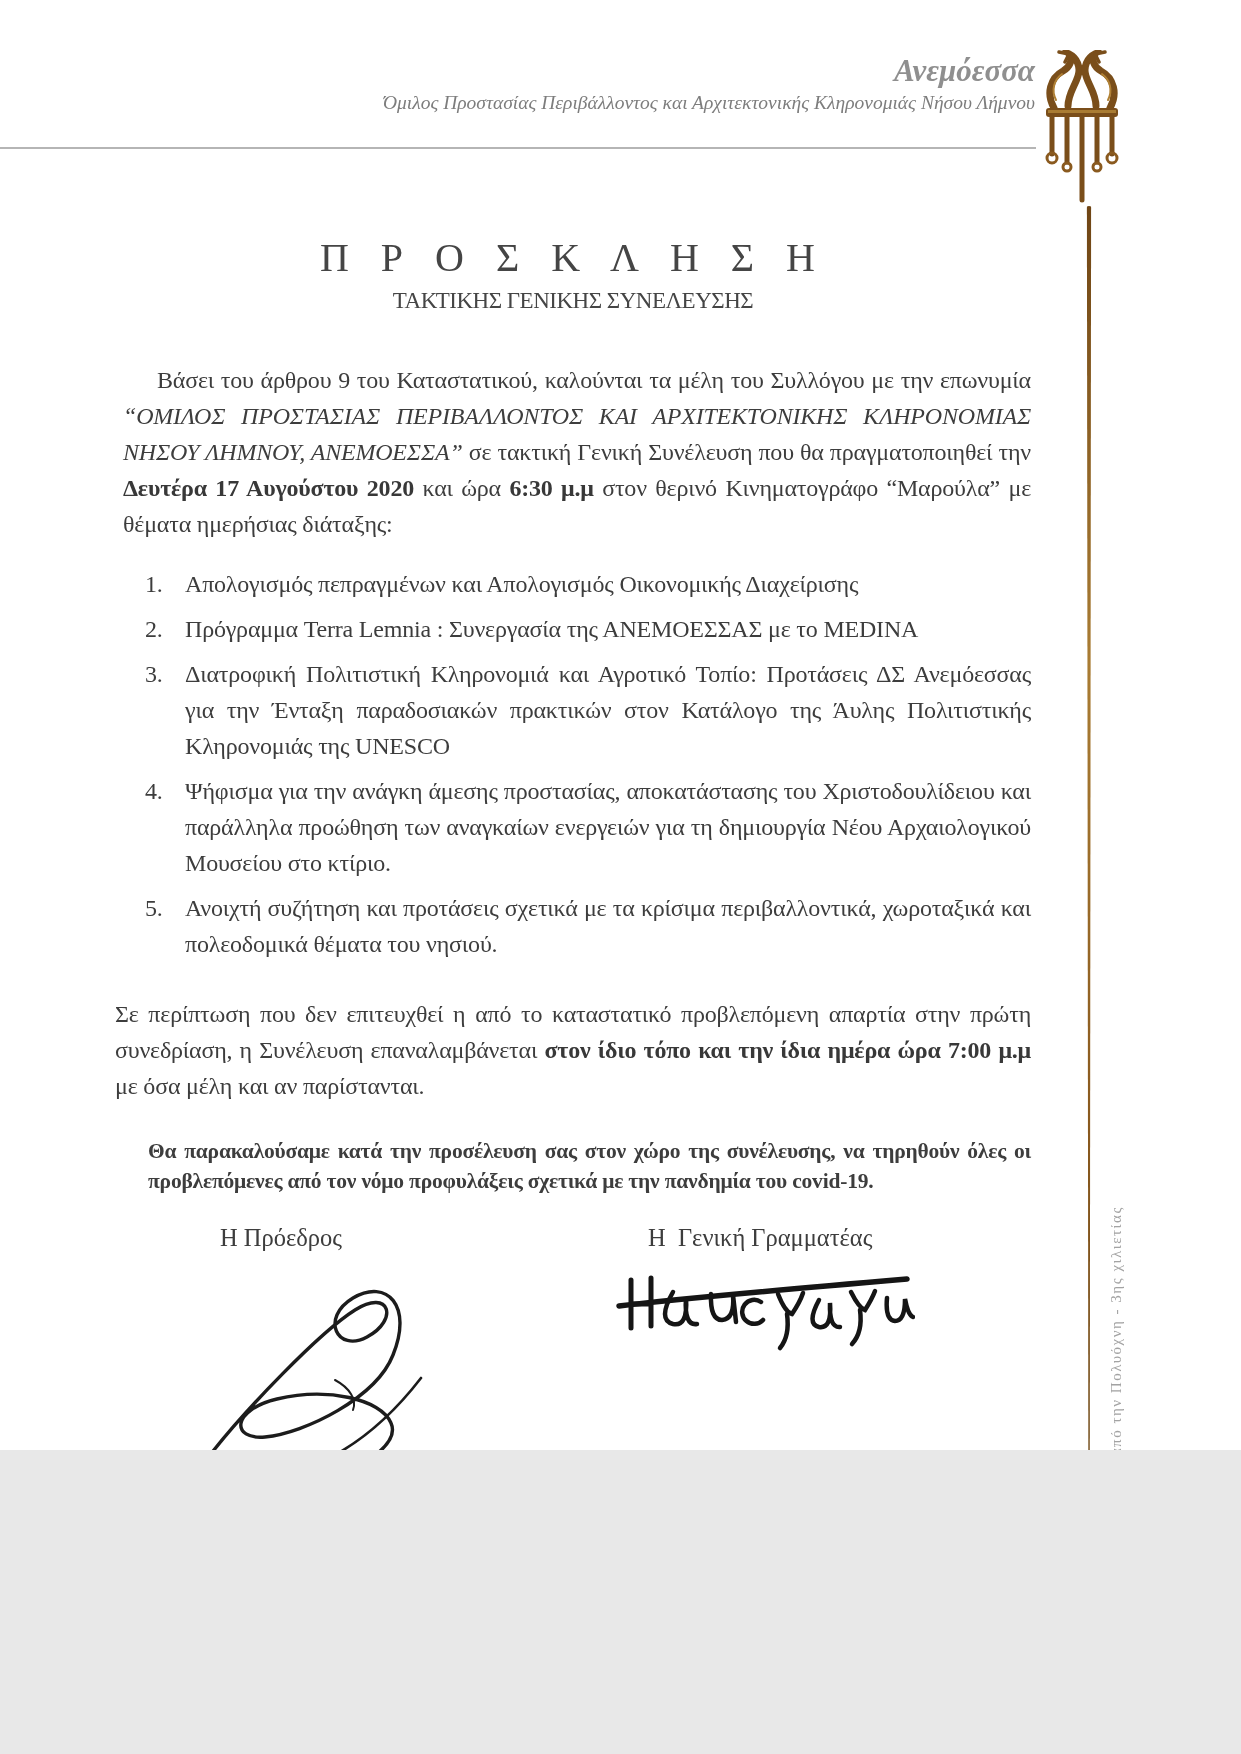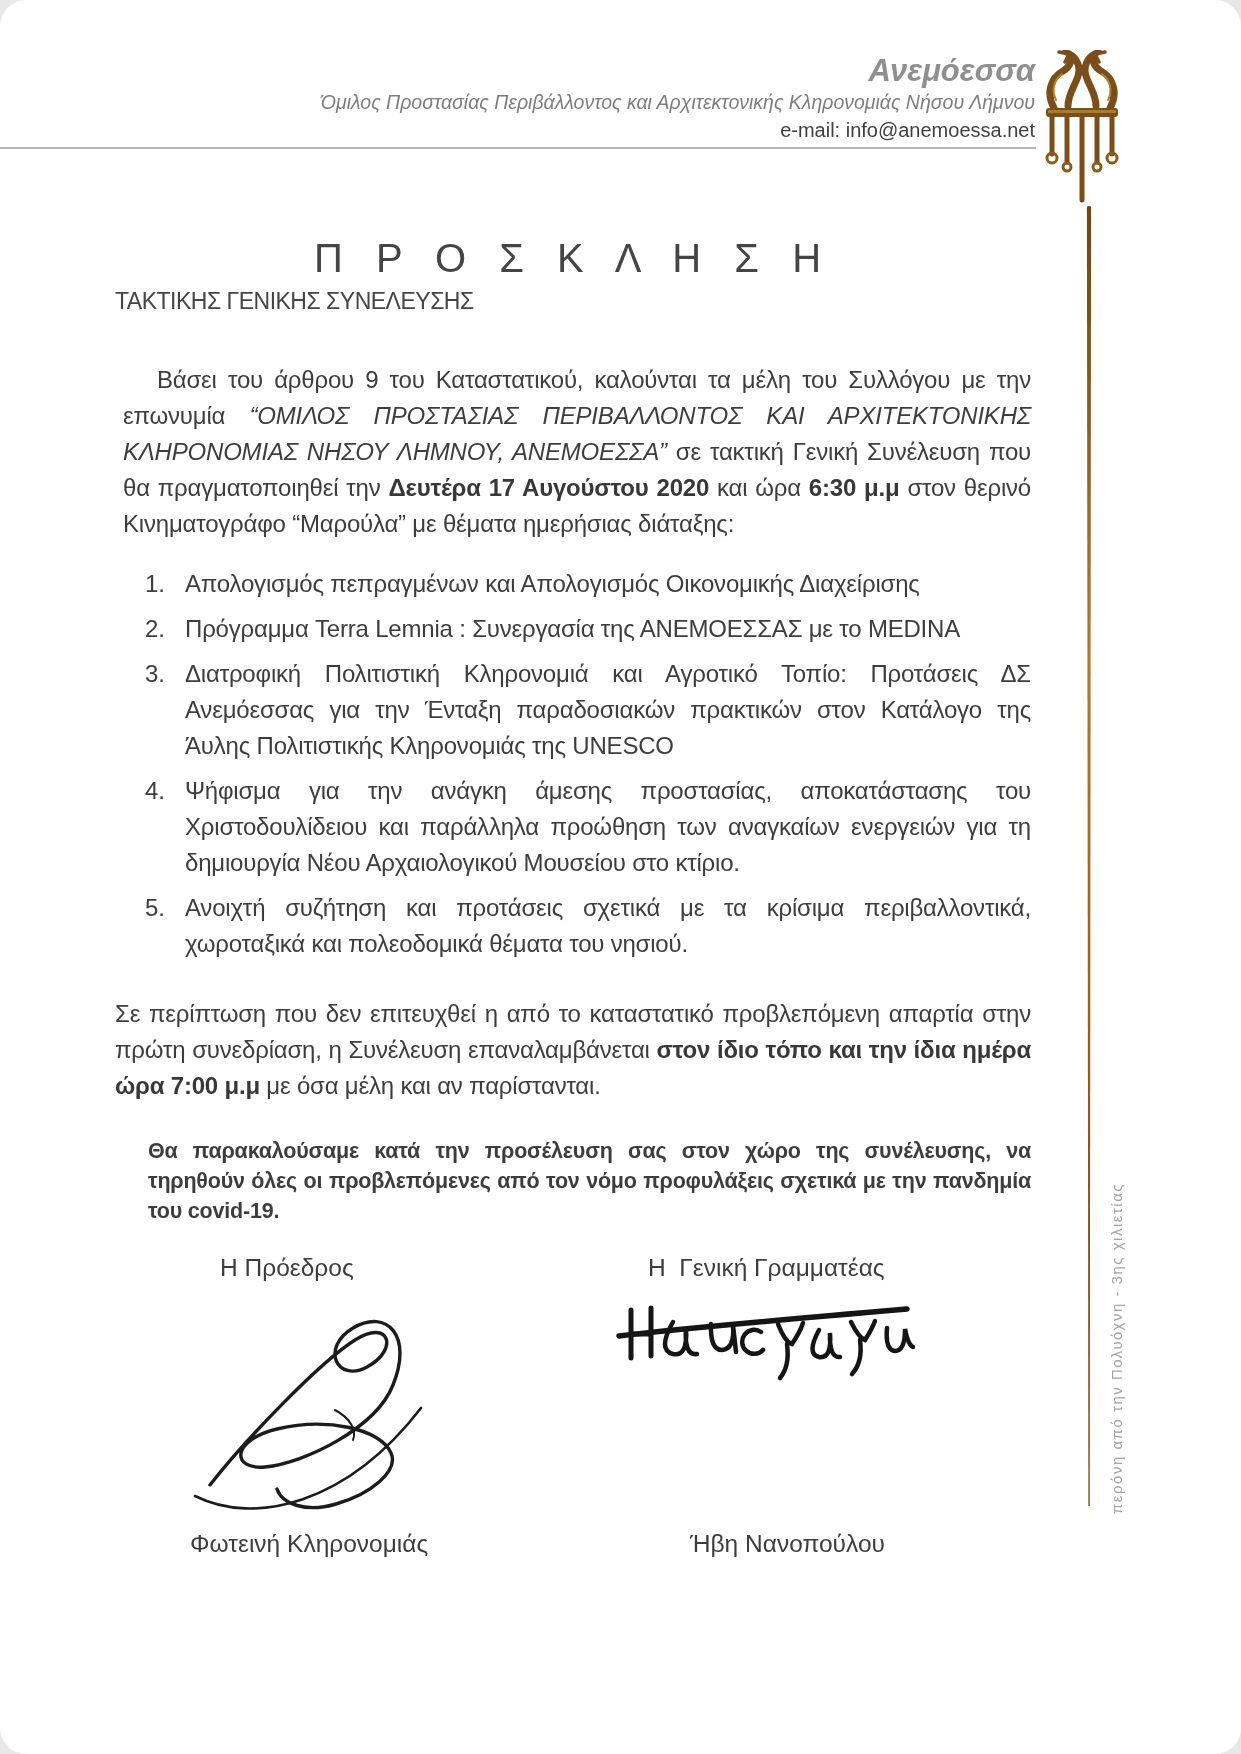--- a/index.html
+++ b/index.html
@@ -1,32 +1,32 @@
 <!DOCTYPE html>
 <html lang="el"><head>
 <meta charset="utf-8">
 <style>
   html,body { margin:0; padding:0; background:#e8e8e8; }
   .page {
-    position:relative; width:1241px; height:1754px; margin:0 auto;
+    position:relative; width:1241px; height:1450px; margin:0 auto;
     background:#ffffff; overflow:hidden;
-    font-family:Liberation Sans, sans-serif; color:#3d3d3d;border-radius:26px;
+    font-family:Liberation Serif, serif; color:#3d3d3d;
   }
   
   .letterhead { position:absolute; top:54px; right:206px; text-align:right; }
   .org-name   { font-size:31px; font-weight:bold; font-style:italic; color:#8f8f8f; line-height:34px; }
   .org-desc   { font-size:19.5px; font-style:italic; color:#7d7d7d; line-height:25px; margin-top:2px;margin-left:7px; }
   .org-email  { font-size:20px; color:#3f3f3f; line-height:26px; margin-top:2px; }
   .head-rule  { position:absolute; top:147px; left:0; width:1036px; height:0;
                 border-top:2px solid #b5b5b5; }
   
   .doc { position:absolute; left:115px; top:234px; width:916px; }
   .title    { text-align:center; font-size:40px; font-weight:400; letter-spacing:11px;
               color:#454545; line-height:48px; }
-  .subtitle { font-size:23px; font-weight:500; color:#454545;
+  .subtitle { text-align:center; font-size:23px; font-weight:500; color:#454545;
               line-height:30px; margin-top:4px; letter-spacing:-0.5px; }
   .body-txt { font-size:24px; line-height:36px; text-align:justify; letter-spacing:-0.2px; }
   .intro    { margin-top:46px; text-indent:34px;margin-left:8px; }
   .caps-italic { font-style:italic; }
   b { color:#383838; }
   .agenda { margin-top:22px; padding-left:30px; }
   .agenda-item { display:flex; margin-bottom:9px; }
   .agenda-num  { flex:none; width:40px; }
   .agenda-text { flex:1; text-align:justify; }
   .quorum { margin-top:34px; }
@@ -52,21 +52,20 @@
                  font-size:15px; color:#a3a3a3; letter-spacing:1.5px; white-space:nowrap; }
 </style>
 </head>
 <body>
 
 <div class="page">
 
   <div class="letterhead">
     <div class="org-name">Ανεμόεσσα</div>
     <div class="org-desc">Όμιλος Προστασίας Περιβάλλοντος και Αρχιτεκτονικής  Κληρονομιάς Νήσου Λήμνου</div>
-    <div class="org-email">e-mail:  info@anemoessa.net</div>
   </div>
   <div class="head-rule"></div>
 
   <svg class="pin-head" width="92" height="160" viewBox="0 0 92 160">
     <g fill="none" stroke="#7a4e1a" stroke-linecap="round">
 
       <path d="M18,58 C10,44 14,28 27,21 C34,17 37,10 33,4 C41,8 45,17 42,26 C39,36 32,44 32,56" stroke-width="7"></path>
       <path d="M33,4 L23,2 M33,4 L29,12" stroke-width="3.5"></path>
 
       <path d="M74,58 C82,44 78,28 65,21 C58,17 55,10 59,4 C51,8 47,17 50,26 C53,36 60,44 60,56" stroke-width="7"></path>

